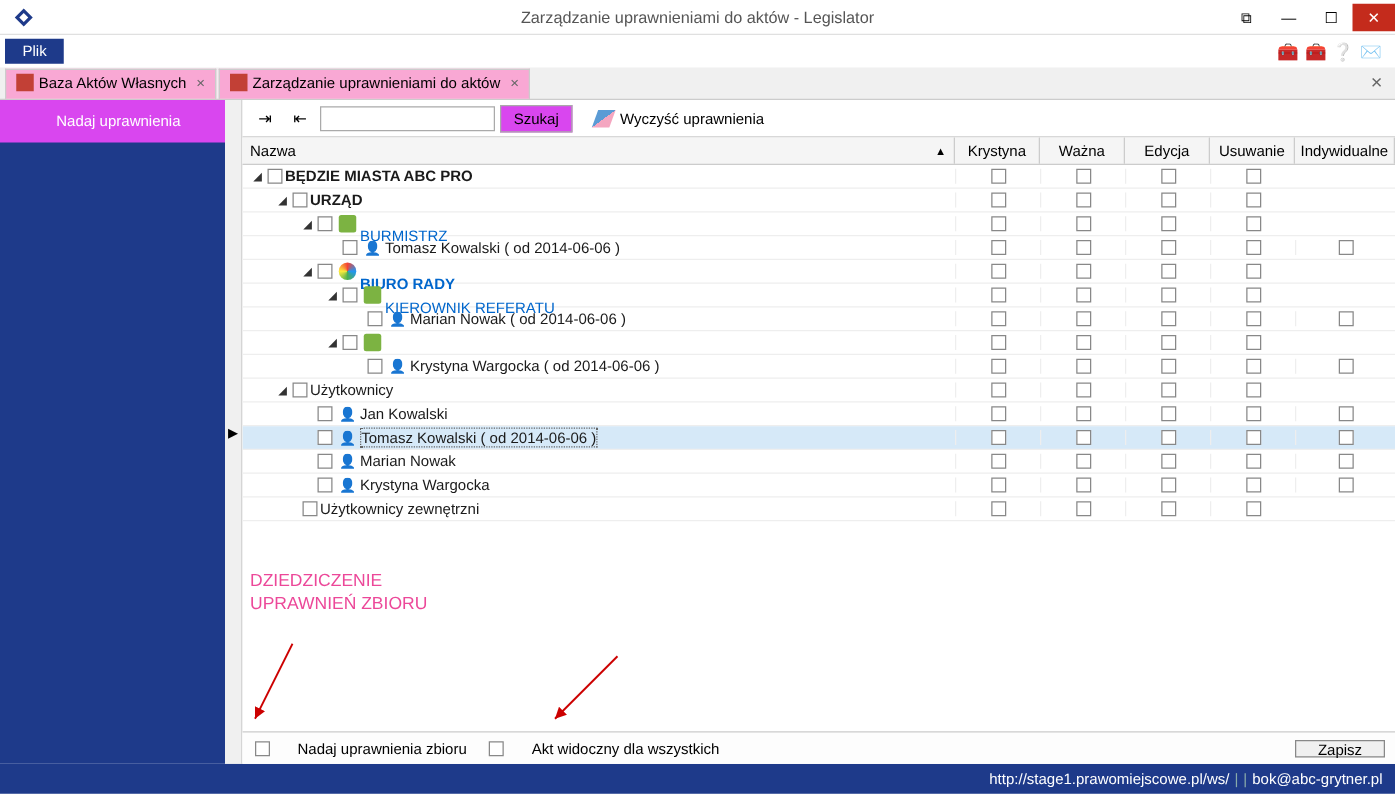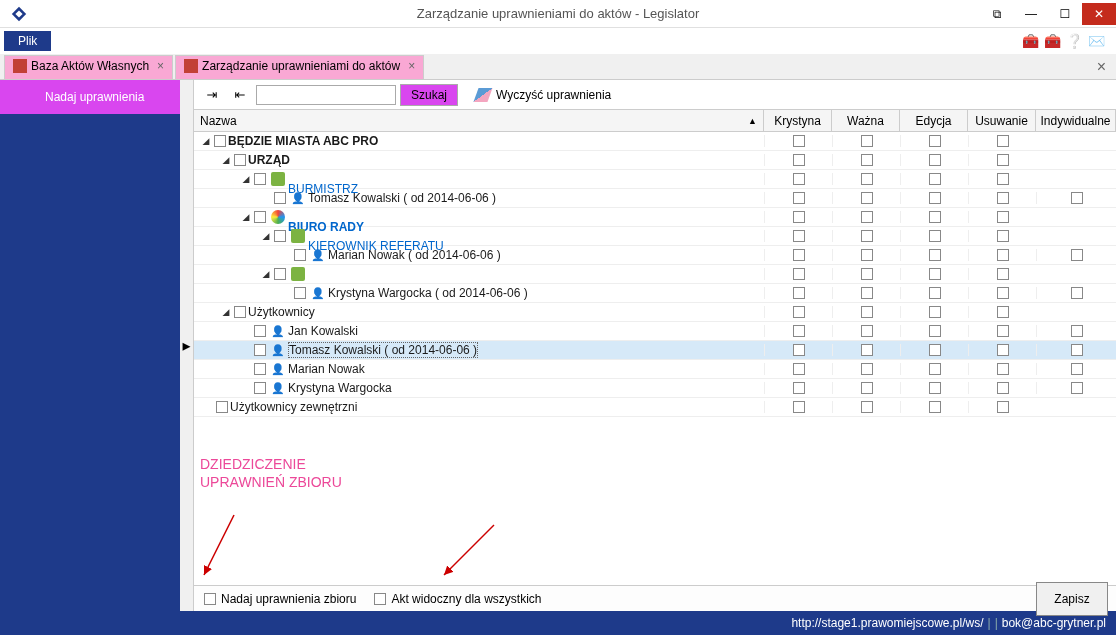--- a/index.html
+++ b/index.html
@@ -66,22 +66,22 @@
 .node-text.link { color: #0066cc; margin-top: 19px; }
 .dotted-focus { border: 1px dotted #666; }
 
 
 .annotations { position: absolute; bottom: 0; left: 0; right: 0; height: 180px; pointer-events: none; }
 .anno-text { position: absolute; color: #ec4899; font-size: 14px; font-weight: normal; line-height: 1.3; font-family: Arial, sans-serif; }
 .arrow-svg { position: absolute; }
 
 
 .bottom-options { height: 26px; border-top: 1px solid #ccc; display: flex; align-items: center; padding: 0 8px; gap: 16px; font-size: 12px; background: #fdfdfd; }
-.bottom-opt { display: flex; align-items: center; gap: 3px; }
-.save-btn { margin-left: auto; width: 72px; height: 34px; border: 1px solid #888; background: #f0f0f0; font-size: 12px; }
+.bottom-opt { display: flex; align-items: center; gap: 20px; }
+.save-btn { margin-left: auto; width: 72px; height: 14px; border: 1px solid #888; background: #f0f0f0; font-size: 12px; }
 
 
 .statusbar { height: 24px; background: #1e3a8a; color: #fff; font-size: 12px; display: flex; align-items: center; justify-content: flex-end; padding: 0 10px; gap: 4px; }
 .statusbar span.sep { color: #8aa; }
 .statusbar a { color: #fff; text-decoration: none; }
 </style>
 </head>
 <body>
 
 <div class="titlebar">
@@ -453,21 +453,21 @@
               <div class="cb"></div>
             </div>
             <div class="tree-cell-perm">
               <div class="cb"></div>
             </div>
             <div class="tree-cell-perm" style="width: 80px;">
               <div class="cb"></div>
             </div>
           </div>
           <div class="tree-row">
-            <div class="tree-cell-name" style="padding-left: 8px;">
+            <div class="tree-cell-name" style="padding-left: 34px;">
               <span class="expander"></span>
               <div class="cb"></div>
               <span class="node-text">Użytkownicy zewnętrzni</span>
             </div>
             <div class="tree-cell-perm">
               <div class="cb"></div>
             </div>
             <div class="tree-cell-perm">
               <div class="cb"></div>
             </div>

